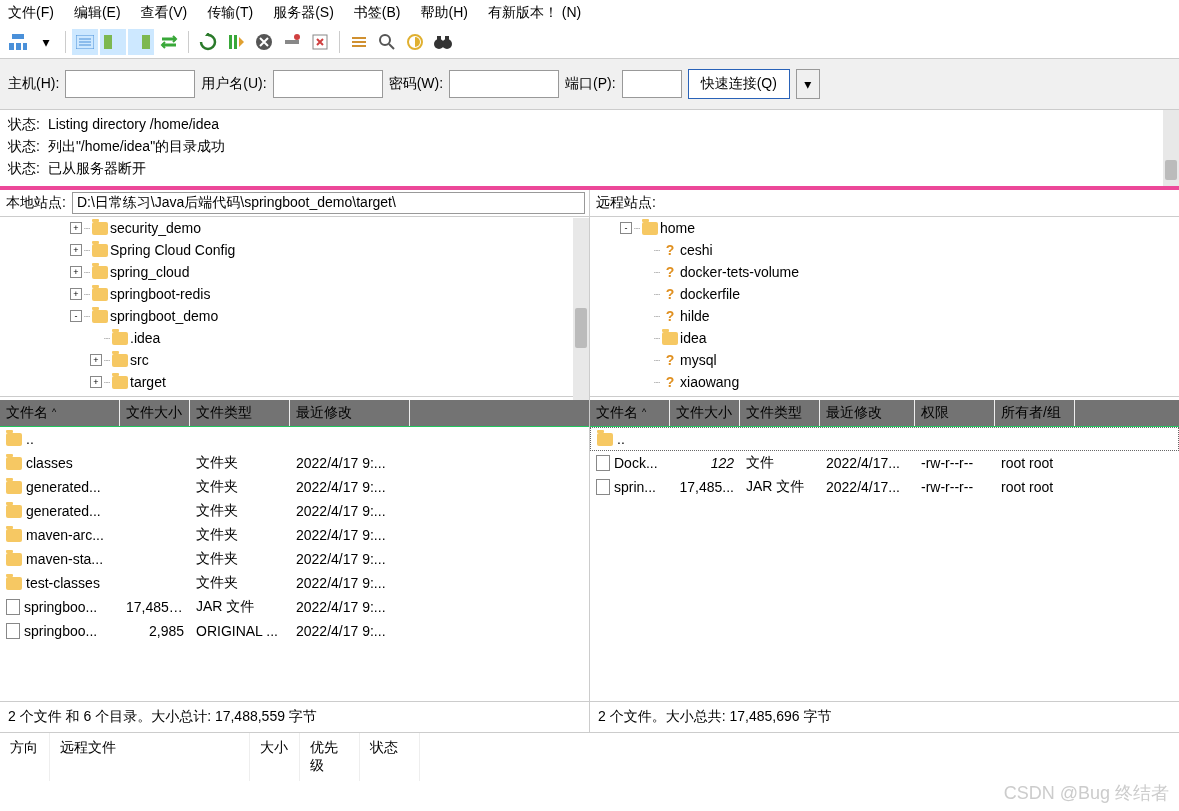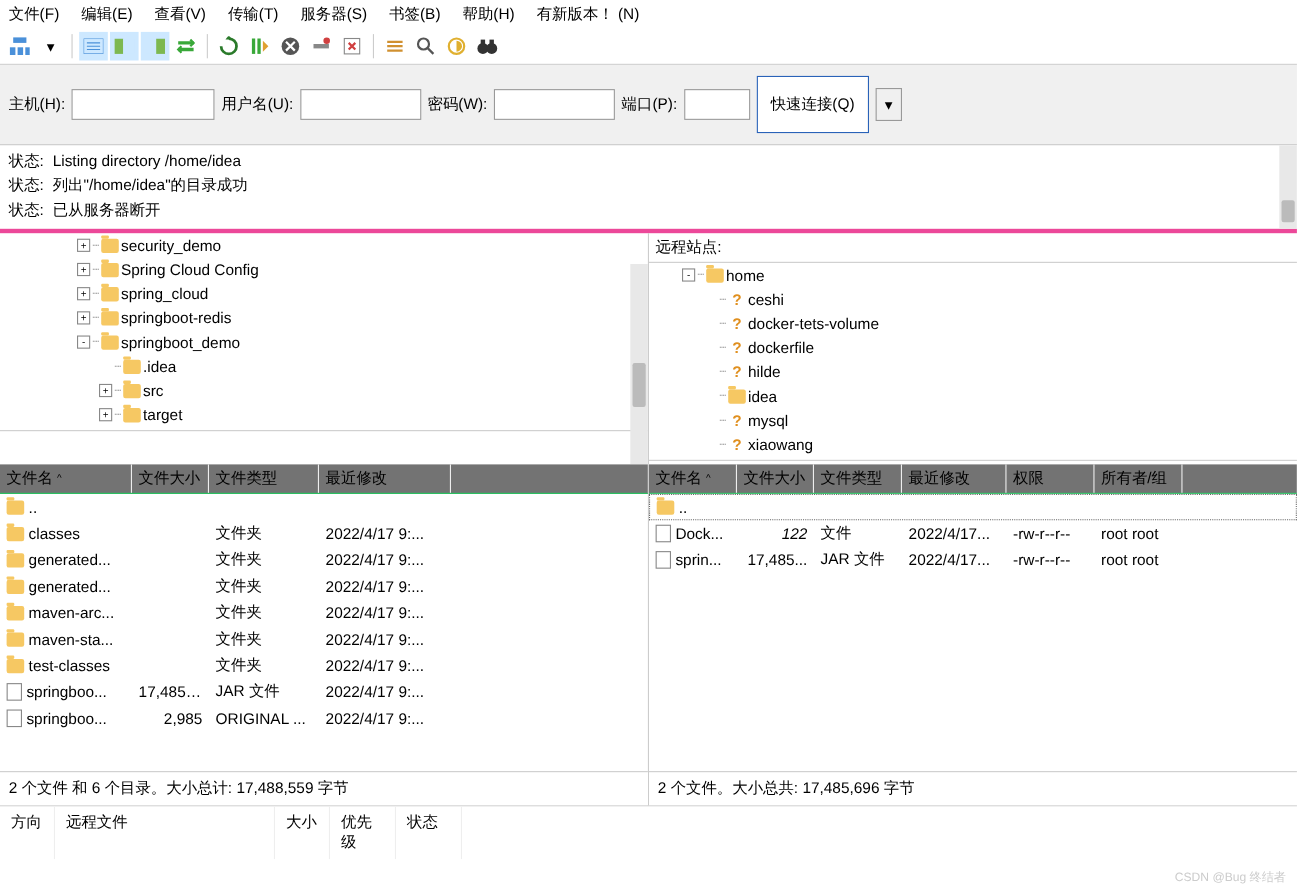--- a/index.html
+++ b/index.html
@@ -5,21 +5,21 @@
 * { margin: 0; padding: 0; box-sizing: border-box; font-family: "Microsoft YaHei", sans-serif; font-size: 14px; }
 body { background: #fff; width: 1179px; height: 811px; overflow: hidden; display: flex; flex-direction: column; }
 .menubar { display: flex; gap: 20px; padding: 4px 8px; background: #fff; }
 .menubar span { cursor: pointer; }
 .toolbar { display: flex; align-items: center; padding: 3px 5px; gap: 2px; border-bottom: 1px solid #ccc; }
 .tbtn { width: 26px; height: 26px; display: flex; align-items: center; justify-content: center; cursor: pointer; }
 .tsep { width: 1px; height: 22px; background: #ccc; margin: 0 4px; }
 .connbar { display: flex; align-items: center; gap: 6px; padding: 10px 8px; border-bottom: 1px solid #ccc; background: #f0f0f0; }
 .connbar label { white-space: nowrap; }
 .connbar input { border: 1px solid #999; background: #fff; height: 28px; padding: 2px 4px; }
-.qbtn { border: 1px solid #2962b8; padding: 16px 12px; background: #fff; cursor: pointer; }
+.qbtn { border: 1px solid #2962b8; padding: 5px 12px; background: #fff; cursor: pointer; }
 .dropbtn { border: 1px solid #999; background: #f0f0f0; width: 24px; height: 30px; display: flex; align-items: center; justify-content: center; cursor: pointer; }
 .logpane { height: 80px; padding: 4px 8px; border-bottom: 4px solid #ec4899; position: relative; overflow: hidden; }
 .logline { white-space: nowrap; padding: 2px 0; display: flex; gap: 8px; }
 .vscroll { position: absolute; right: 0; top: 0; bottom: 0; width: 16px; background: #e8e8e8; }
 .vscroll-thumb { position: absolute; left: 2px; right: 2px; background: #bbb; border-radius: 2px; }
 .splitrow { display: flex; flex: 1; min-height: 0; }
 .pane { flex: 1; display: flex; flex-direction: column; border-right: 1px solid #ccc; min-width: 0; position: relative; }
 .pane:last-child { border-right: none; }
 .pathbar { display: flex; align-items: center; border-bottom: 1px solid #ccc; }
 .pathbar label { padding: 4px 6px; white-space: nowrap; }
@@ -36,21 +36,21 @@
 .listhdr { display: flex; border-bottom: 1px solid #22c55e; background: #737373; }
 .listhdr .col { padding: 4px 6px; border-right: 1px solid #eee; white-space: nowrap; overflow: hidden; position: relative; }
 .sortarrow { font-size: 9px; position: relative; top: -2px; }
 .listrow { display: flex; align-items: center; height: 24px; }
 .listrow .cell { padding: 2px 6px; white-space: nowrap; overflow: hidden; text-overflow: ellipsis; }
 .listrow .cell.name { display: flex; align-items: center; gap: 4px; }
 .selected { background: #fff; border: 1px dotted #666; }
 .statusline { border-top: 1px solid #ccc; padding: 6px 8px; background: #fff; }
 .queuehdr { display: flex; border-top: 1px solid #ccc; background: #fff; }
 .queuehdr .qcol { padding: 6px 10px; border-right: 1px solid #eee; }
-.watermark { position: absolute; bottom: 6px; right: 10px; color: #ccc; font-size: 11px; }
+.watermark { position: absolute; bottom: 6px; right: 10px; color: #ccc; font-size: 18px; }
 </style>
 </head>
 <body>
 
 <div class="menubar">
   <span>文件(F)</span>
   <span>编辑(E)</span>
   <span>查看(V)</span>
   <span>传输(T)</span>
   <span>服务器(S)</span>
@@ -184,20 +184,24 @@
       <span>状态:</span>
       <span>已从服务器断开</span>
     </div>
   <div class="vscroll">
       <div class="vscroll-thumb" style="top:50px;height:20px"></div>
     </div>
 </div>
 
 <div class="splitrow" style="flex:0 0 210px">
   <div class="pane">
+    <div class="pathbar">
+      <label>本地站点:</label>
+      <input class="pathinput" value="D:\日常练习\Java后端代码\springboot_demo\target\" style="">
+    </div>
     <div class="treepane" id="ltree">
         <div class="treerow" style="padding-left: 70px;">
           <span class="expander">+</span>
           <span class="dotline">┈</span>
           <span class="folder-icon"></span>
           <span>security_demo</span>
         </div>
         <div class="treerow" style="padding-left: 70px;">
           <span class="expander">+</span>
           <span class="dotline">┈</span>

